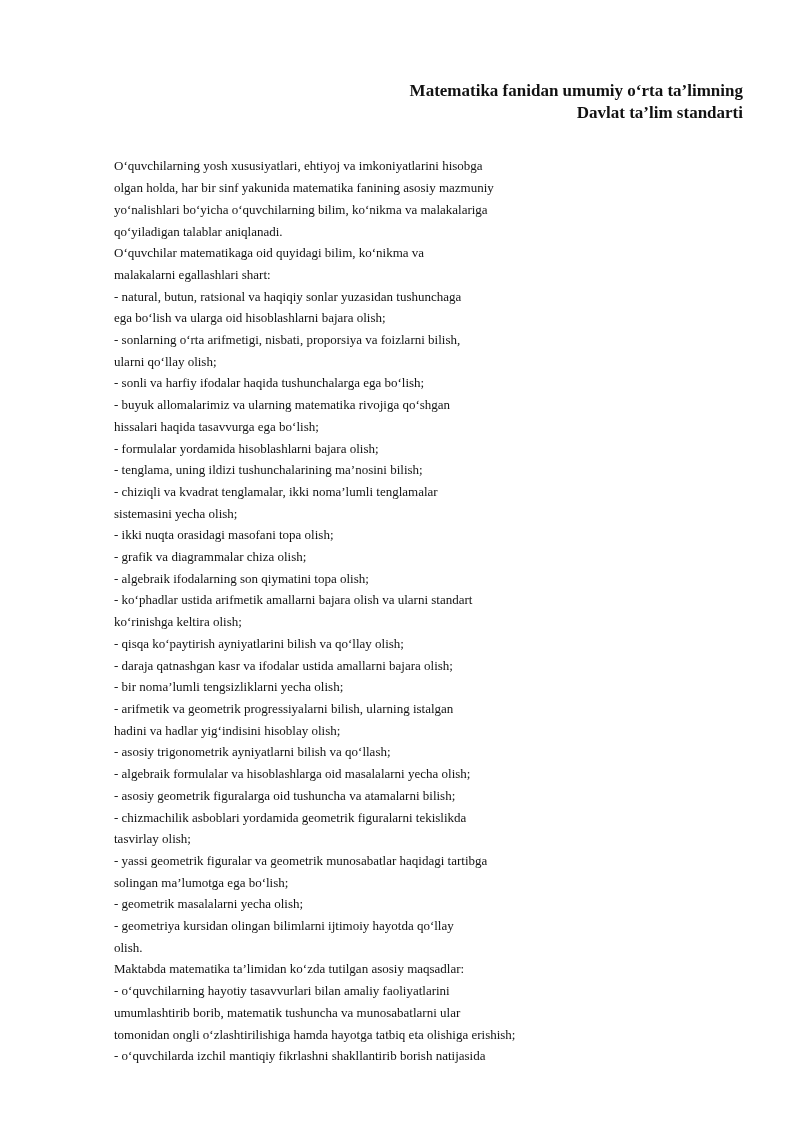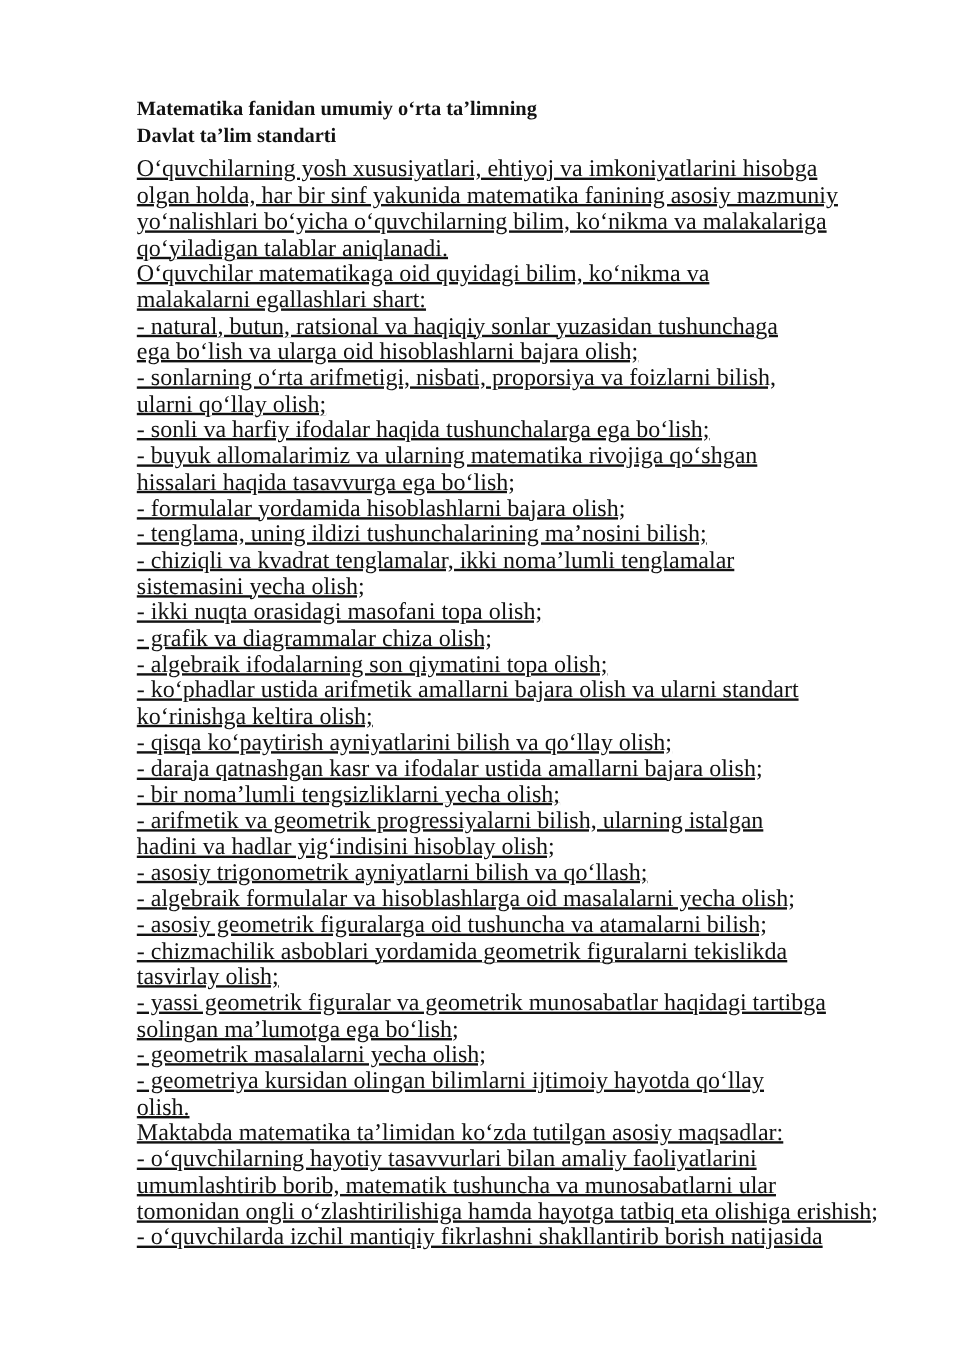--- a/index.html
+++ b/index.html
@@ -15,29 +15,28 @@
     overflow: hidden;
     font-family: "Liberation Serif", serif;
     color: #121212;
     box-sizing: border-box;
     padding: 80px 57px 0 114px;
   }
   .doc-title {
     font-size: 17px;
     line-height: 21.7px;
     font-weight: bold;
-    text-align: left;
+    text-align: right;
     white-space: pre;
   }
   .doc-body {
-    margin-top: 8px;
-    font-size: 20px;
+    margin-top: 32px;
+    font-size: 13px;
     line-height: 21.7px;
     white-space: pre;
-    text-decoration: underline;
   }
 </style>
 </head>
 <body>
 
 <div class="page">
   <div class="doc-title">Matematika fanidan umumiy oʻrta taʼlimning
 Davlat taʼlim standarti</div>
   <div class="doc-body">Oʻquvchilarning yosh xususiyatlari, ehtiyoj va imkoniyatlarini hisobga
 olgan holda, har bir sinf yakunida matematika fanining asosiy mazmuniy

